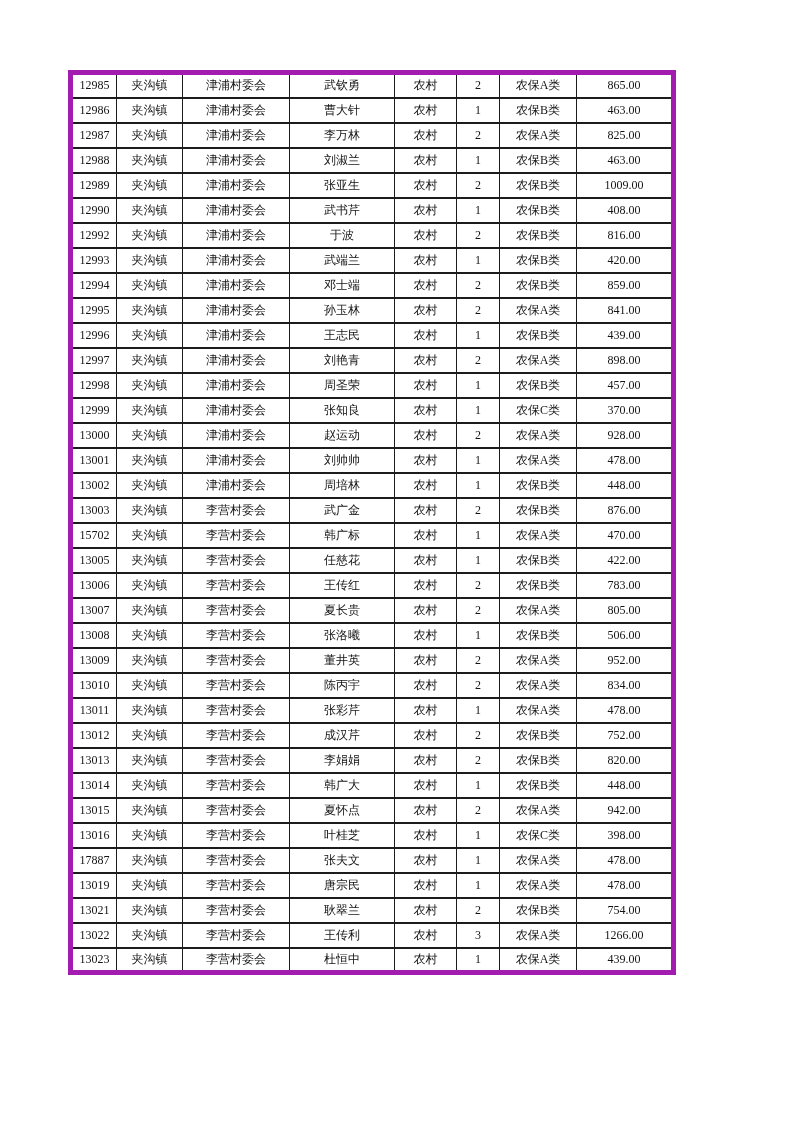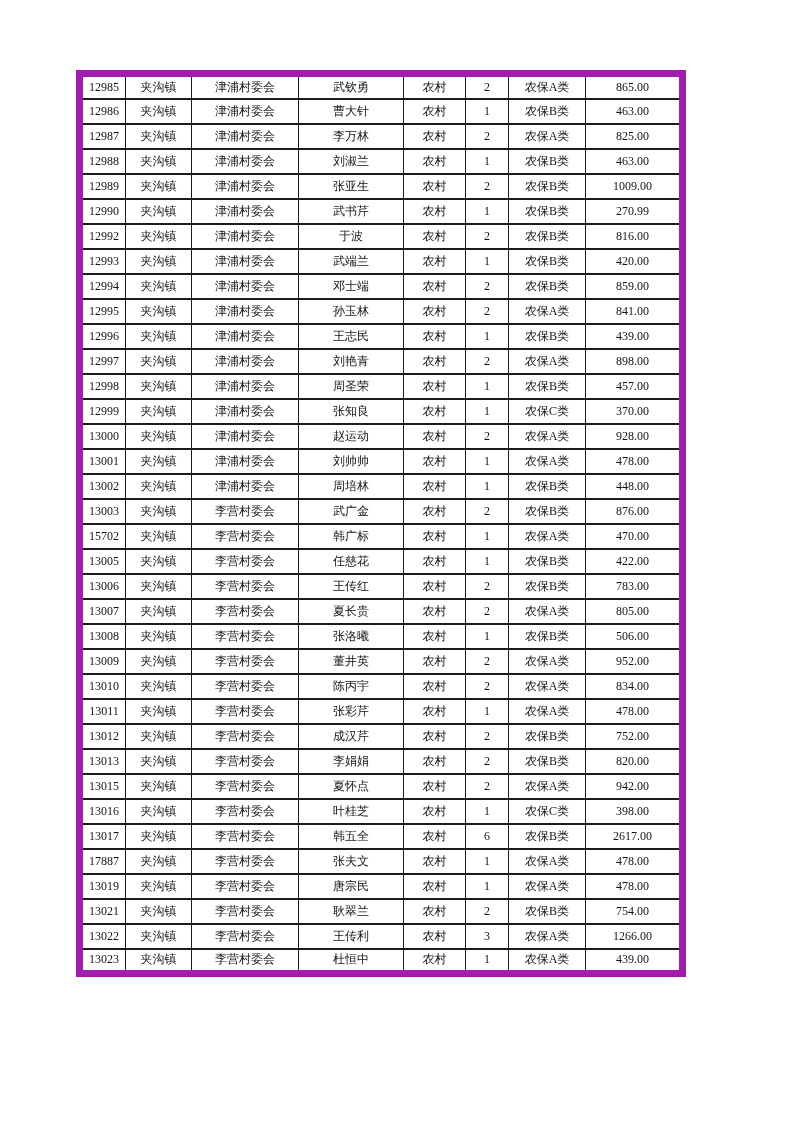--- a/index.html
+++ b/index.html
@@ -11,26 +11,26 @@
   }
   .sheet {
     position: relative;
     width: 793px;
     height: 1122px;
     background: #ffffff;
     overflow: hidden;
   }
   table.records {
     position: absolute;
-    left: 76px;
+    left: 68px;
     top: 70px;
     border-collapse: collapse;
     table-layout: fixed;
     width: 603px;
-    border: 7px solid #a21caf;
+    border: 5px solid #a21caf;
   }
   table.records td {
     border-left: 1px solid #1c1c1c;
     border-right: 1px solid #1c1c1c;
     border-top: 2px solid #1c1c1c;
     border-bottom: 2px solid #1c1c1c;
     height: 25px;
     padding: 0 2px;
     text-align: center;
     vertical-align: middle;
@@ -115,21 +115,21 @@
     <td>1009.00</td>
   </tr>
         <tr>
     <td>12990</td>
     <td>夹沟镇</td>
     <td>津浦村委会</td>
     <td>武书芹</td>
     <td>农村</td>
     <td>1</td>
     <td>农保B类</td>
-    <td>270.99</td>
+    <td>408.00</td>
   </tr>
         <tr>
     <td>12992</td>
     <td>夹沟镇</td>
     <td>津浦村委会</td>
     <td>于波</td>
     <td>农村</td>
     <td>2</td>
     <td>农保B类</td>
     <td>816.00</td>
@@ -338,48 +338,48 @@
     <td>13013</td>
     <td>夹沟镇</td>
     <td>李营村委会</td>
     <td>李娟娟</td>
     <td>农村</td>
     <td>2</td>
     <td>农保B类</td>
     <td>820.00</td>
   </tr>
         <tr>
+    <td>13014</td>
+    <td>夹沟镇</td>
+    <td>李营村委会</td>
+    <td>韩广大</td>
+    <td>农村</td>
+    <td>1</td>
+    <td>农保B类</td>
+    <td>448.00</td>
+  </tr>
+        <tr>
     <td>13015</td>
     <td>夹沟镇</td>
     <td>李营村委会</td>
     <td>夏怀点</td>
     <td>农村</td>
     <td>2</td>
     <td>农保A类</td>
     <td>942.00</td>
   </tr>
         <tr>
     <td>13016</td>
     <td>夹沟镇</td>
     <td>李营村委会</td>
     <td>叶桂芝</td>
     <td>农村</td>
     <td>1</td>
     <td>农保C类</td>
     <td>398.00</td>
-  </tr>
-        <tr>
-    <td>13017</td>
-    <td>夹沟镇</td>
-    <td>李营村委会</td>
-    <td>韩五全</td>
-    <td>农村</td>
-    <td>6</td>
-    <td>农保B类</td>
-    <td>2617.00</td>
   </tr>
         <tr>
     <td>17887</td>
     <td>夹沟镇</td>
     <td>李营村委会</td>
     <td>张夫文</td>
     <td>农村</td>
     <td>1</td>
     <td>农保A类</td>
     <td>478.00</td>

